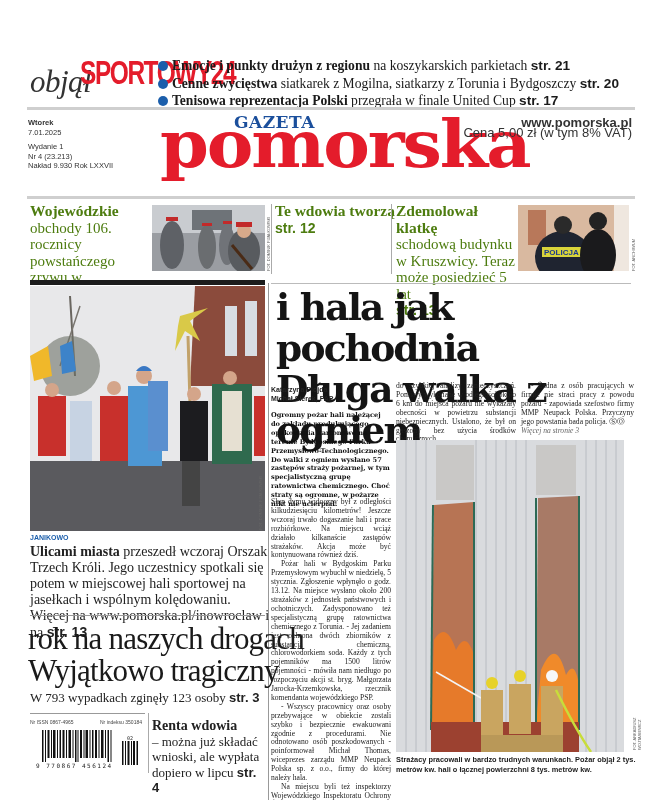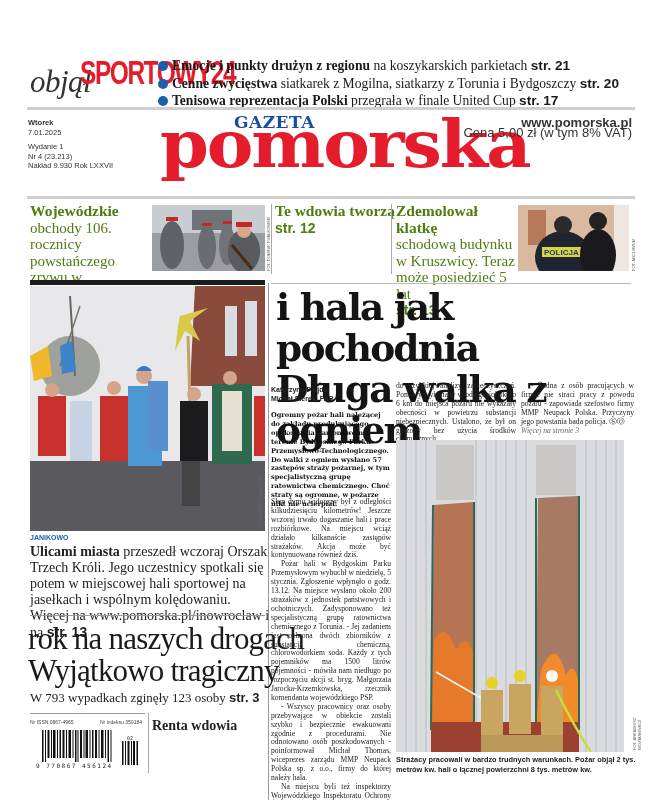--- a/index.html
+++ b/index.html
@@ -246,20 +246,21 @@
       <rect x="11" y="0" width="2" height="24"></rect>
         <rect x="14.5" y="0" width="1.5" height="24"></rect>
     </g>
   </svg>
 </div>
 <div class="abs addon">02</div>
 <div class="abs barcode-num">9 770867 456124</div>
 
 <div class="abs renta">
   <b>Renta wdowia</b>
+  <div><span>– można już składać wnioski, ale wypłata dopiero w lipcu </span><span class="strb">str. 4</span></div>
 </div>
 
 <div class="abs mainhead">
   <div>i hala jak pochodnia</div>
   <div>Długa walka z ogniem</div>
 </div>
 
 <div class="abs byline">
   <div>Katarzyna Piojda</div>
   <div>Michał Sierek, PAP</div>

